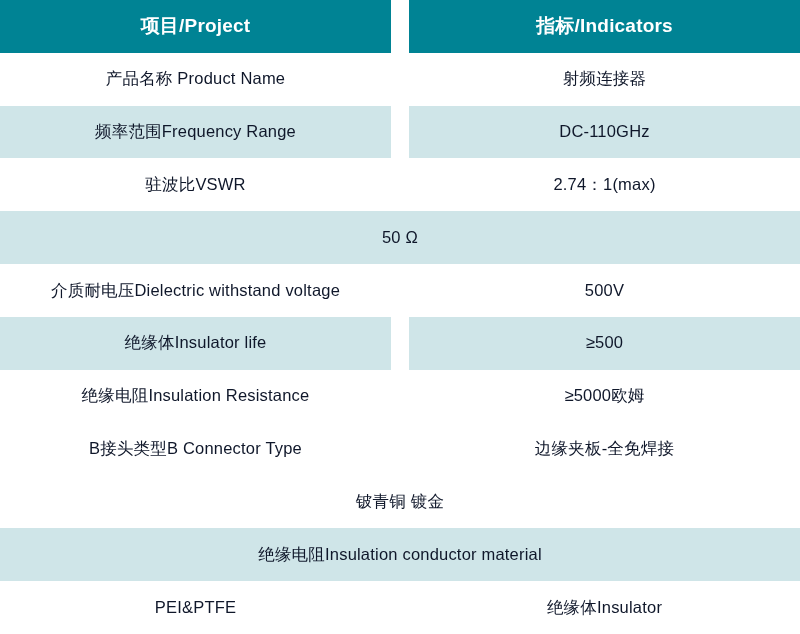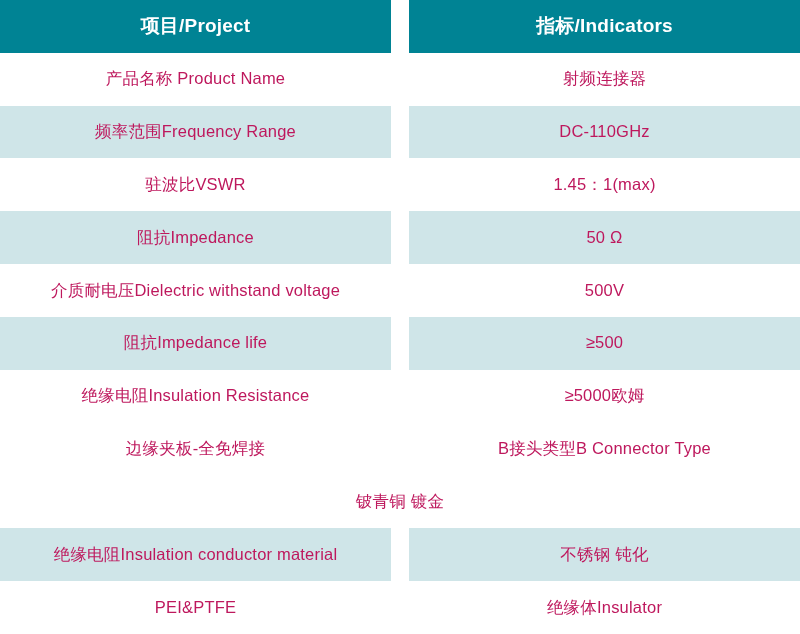--- a/index.html
+++ b/index.html
@@ -23,21 +23,21 @@
     column-gap: 18px;          
     background: #ffffff;
   }
   .cell {
     flex: 1 1 0;              
     display: flex;
     align-items: center;
     justify-content: center;
     text-align: center;
     font-size: 16.5px;
-    color: #be185d;
+    color: #0f172a;
     letter-spacing: 0.2px;
     line-height: 1.2;
     background: transparent;
   }
   .row.alt .cell { background: #cfe5e8; }
   .row.header-row .cell {
     background: #008394;
     color: #ffffff;
     font-weight: bold;
     font-size: 19px;
@@ -55,46 +55,44 @@
 <div class="row">
       <div class="cell">产品名称 Product Name</div>
       <div class="cell">射频连接器</div>
     </div>
     <div class="row alt">
       <div class="cell">频率范围Frequency Range</div>
       <div class="cell">DC-110GHz</div>
     </div>
     <div class="row">
       <div class="cell">驻波比VSWR</div>
-      <div class="cell">1.45：1(max)</div>
+      <div class="cell">2.74：1(max)</div>
     </div>
     <div class="row alt">
-      <div class="cell">阻抗Impedance</div>
       <div class="cell">50 Ω</div>
     </div>
     <div class="row">
       <div class="cell">介质耐电压Dielectric withstand voltage</div>
       <div class="cell">500V</div>
     </div>
     <div class="row alt">
-      <div class="cell">阻抗Impedance life</div>
+      <div class="cell">绝缘体Insulator life</div>
       <div class="cell">≥500</div>
     </div>
     <div class="row">
       <div class="cell">绝缘电阻Insulation Resistance</div>
       <div class="cell">≥5000欧姆</div>
     </div>
     <div class="row">
+      <div class="cell">B接头类型B Connector Type</div>
       <div class="cell">边缘夹板-全免焊接</div>
-      <div class="cell">B接头类型B Connector Type</div>
     </div>
     <div class="row">
       <div class="cell">铍青铜 镀金</div>
     </div>
     <div class="row alt">
       <div class="cell">绝缘电阻Insulation conductor material</div>
-      <div class="cell">不锈钢 钝化</div>
     </div>
     <div class="row">
       <div class="cell">PEI&amp;PTFE</div>
       <div class="cell">绝缘体Insulator</div>
     </div>
   </div>
 
 </body></html>

